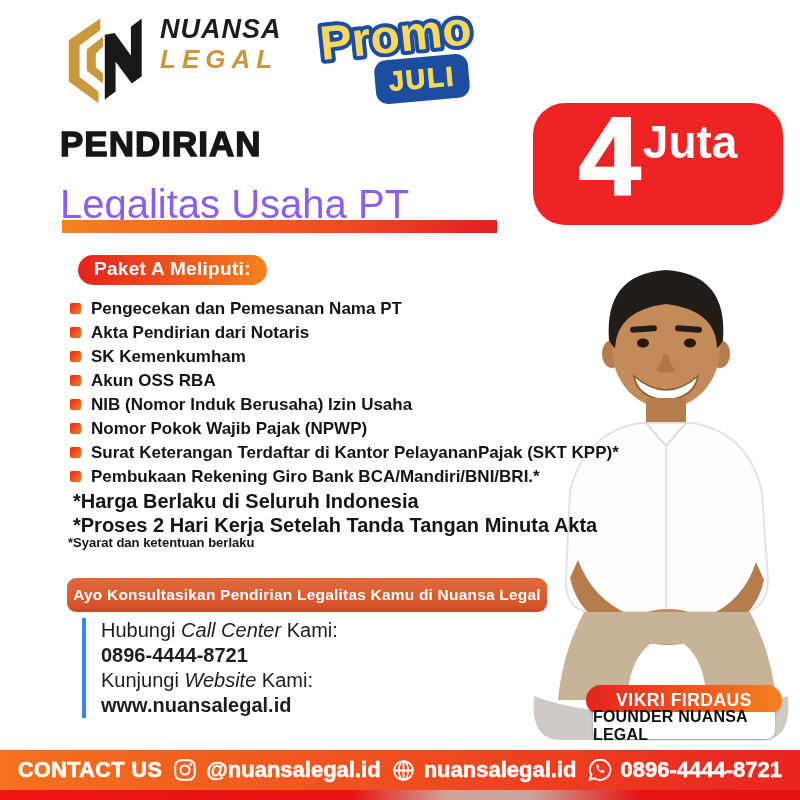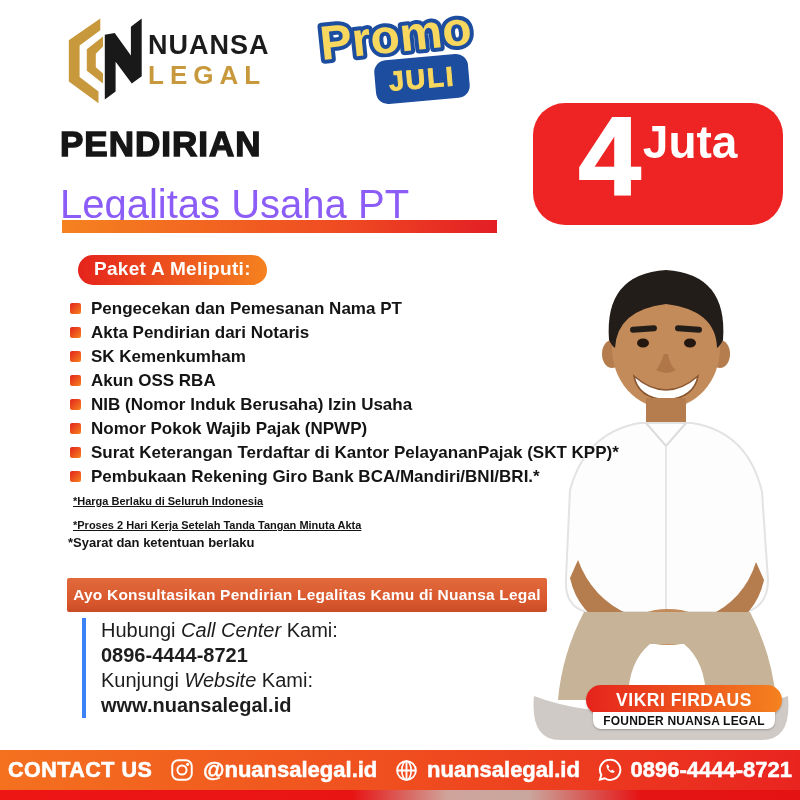--- a/index.html
+++ b/index.html
@@ -1,20 +1,20 @@
 <!DOCTYPE html>
 <html style="--gold: #C8993C; --red: #EE2424; --orange: #F5821F; --deep_orange: #D9572D; --blue: #1D4D9F; --yellow: #F8D75E;"><head>
 <meta charset="utf-8">
 <style>
   html,body{margin:0;padding:0;background:#fff;}
   .canvas{position:relative;width:800px;height:800px;background:#ffffff;overflow:hidden;
           font-family:"Liberation Sans",sans-serif;color:#161616;}
 
   
-  .logo{position:absolute;left:58px;top:14px;display:flex;align-items:center;}
+  .logo{position:absolute;left:58px;top:14px;display:flex;gap:12px;font-style:italic;}
   .logo-mark{width:90px;height:92px;}
   .logo-text{display:flex;flex-direction:column;line-height:1.15;}
   .logo-name{font-size:27px;font-weight:700;letter-spacing:1px;color:#1c1c1c;}
   .logo-sub{font-size:26px;font-weight:700;letter-spacing:6px;color:var(--gold,#C8993C);}
 
   
   .promo{position:absolute;left:296px;top:0;width:200px;height:115px;}
   .promo svg{position:absolute;left:0;top:0;}
   .juli-box{position:absolute;left:76px;top:54px;width:94px;height:44px;
             background:var(--blue,#1D4D9F);border:3px solid #fff;border-radius:15px;
@@ -36,51 +36,51 @@
   .price-unit{font-size:46px;font-weight:700;margin-top:12px;margin-left:2px;}
 
   
   .pkg-header{position:absolute;left:78px;top:255px;padding:3px 16px 5px;border-radius:16px;
               background:linear-gradient(90deg,#e5231c,var(--orange,#F5821F));
               color:#fff;font-size:19px;font-weight:700;letter-spacing:0.3px;}
   .pkg-list{position:absolute;left:60px;top:297px;width:560px;}
   .pkg-item{display:flex;gap:10px;line-height:24px;font-size:17px;font-weight:700;color:#141414;padding-left:10px;}
   .bullet{flex:0 0 11px;width:11px;height:11px;margin-top:6px;border-radius:2px;
           background:linear-gradient(135deg,#e5231c,var(--orange,#F5821F));}
-  .pkg-note{margin-left:13px;line-height:24px;font-size:11px;font-weight:700;color:#141414;text-decoration:underline;}
+  .pkg-note{margin-left:13px;line-height:24px;font-size:20px;font-weight:700;color:#141414;}
   .pkg-disclaimer{margin-left:8px;margin-top:-3px;line-height:17px;font-size:13px;font-weight:700;color:#141414;}
 
   
-  .banner{position:absolute;left:67px;top:578px;width:480px;height:34px;border-radius:2px;
+  .banner{position:absolute;left:67px;top:578px;width:480px;height:34px;border-radius:9px;
           background:linear-gradient(180deg,#e06a3c,var(--deep_orange,#D9572D) 70%,#c94c26);
           display:flex;align-items:center;justify-content:center;
           color:#fff;font-size:15.5px;font-weight:700;letter-spacing:0.2px;}
 
   
   .contact{position:absolute;left:82px;top:618px;border-left:4px solid #3b82f6;padding-left:15px;}
   .c-line{font-size:20px;line-height:25px;color:#1d1d1d;}
   .c-strong{font-weight:700;}
   .c-it{font-style:italic;}
 
   
   .person{position:absolute;left:500px;top:260px;width:300px;height:485px;}
 
   
   .founder{position:absolute;left:586px;top:676px;width:196px;z-index:5;}
   .founder-name{height:30px;border-radius:15px;background:linear-gradient(90deg,#e5231c,var(--orange,#F5821F));
                 display:flex;align-items:center;justify-content:center;color:#fff;
                 font-size:17.5px;font-weight:700;letter-spacing:0.5px;box-shadow:0 1px 2px rgba(0,0,0,.25);margin-top:9px;}
-  .founder-role{width:182px;margin:-3px auto 0;height:17px;background:#fff;border-radius:0 0 8px 8px;
+  .founder-role{width:182px;margin:-3px auto 0;height:27px;background:#fff;border-radius:0 0 8px 8px;
                 display:flex;align-items:center;justify-content:center;color:#101010;
-                font-size:12px;font-weight:700;letter-spacing:0.2px;box-shadow:0 1px 2px rgba(0,0,0,.25);}
+                font-size:16px;font-weight:700;letter-spacing:0.2px;box-shadow:0 1px 2px rgba(0,0,0,.25);}
 
   
   .footer{position:absolute;left:0;bottom:10px;width:800px;height:40px;z-index:6;
           background:linear-gradient(90deg,#f4711f,#ef4a1f 55%,#e92420);
-          display:flex;align-items:center;justify-content:space-between;padding:0 8px;box-sizing:border-box;
+          display:flex;align-items:center;justify-content:space-between;padding:0 18px;box-sizing:border-box;
           color:#fff;font-weight:700;}
   .footer-label{font-size:21.5px;letter-spacing:0.5px;-webkit-text-stroke:0.6px #fff;}
   .footer-item{display:flex;align-items:center;gap:8px;font-size:22px;-webkit-text-stroke:0.5px #fff;}
   .footer-strip{position:absolute;left:0;bottom:0;width:800px;height:10px;z-index:6;
           background:linear-gradient(90deg,#ee1515 0%,#e81414 44%,#cfa49b 56%,#c9a79e 66%,#e51414 80%,#e41212 100%);}
 </style>
 </head>
 <body>
 
 <div class="canvas">

